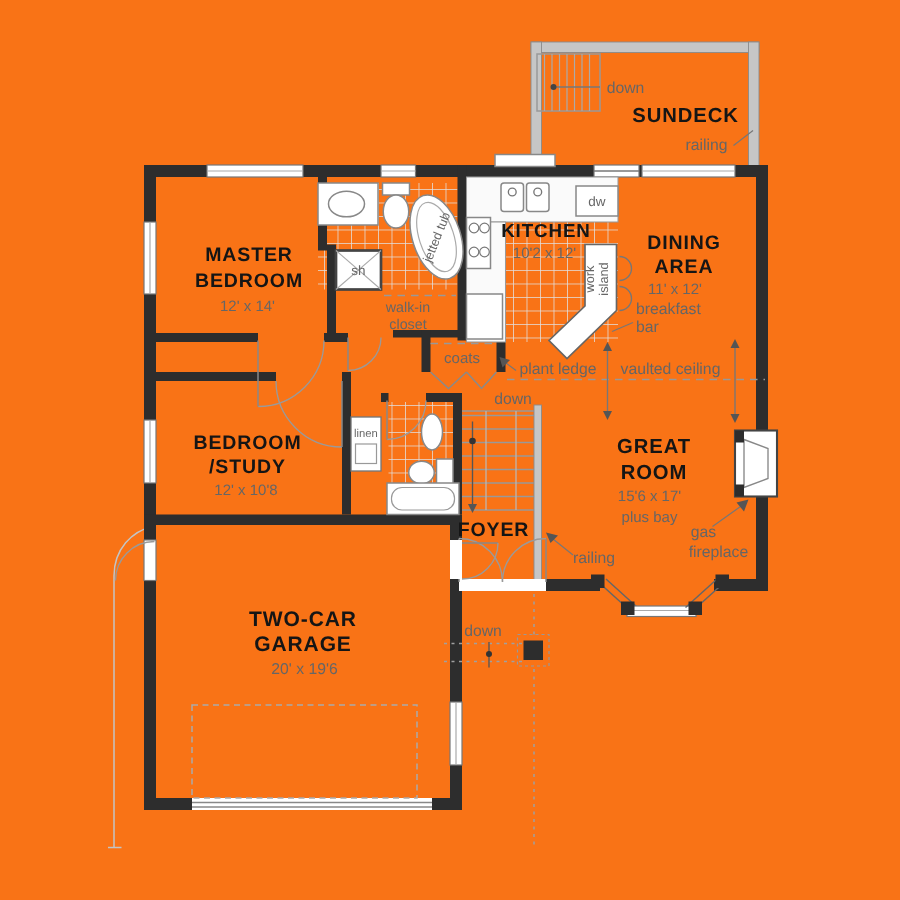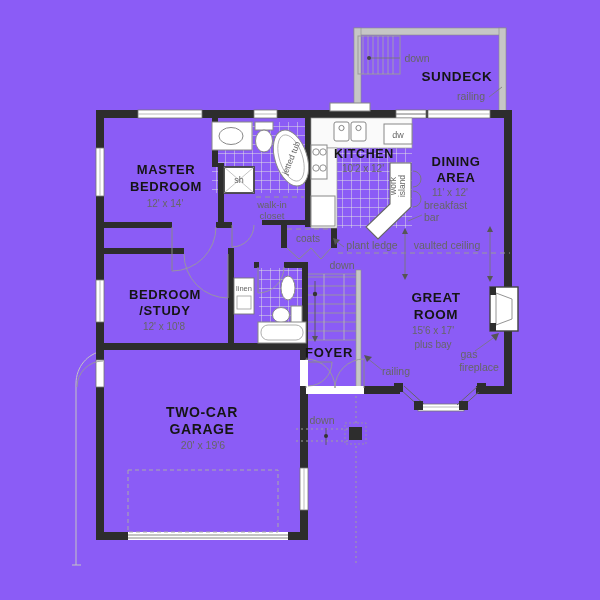--- a/index.html
+++ b/index.html
@@ -1,16 +1,16 @@
 <!DOCTYPE html>
 <html><head>
 <meta charset="utf-8">
 <style>
   html,body{margin:0;padding:0;background:#fff;}
-  .stage{width:600px;height:600px;background:#8b5cf6;position:relative;overflow:hidden;
+  .stage{width:600px;height:600px;background:#f97316;position:relative;overflow:hidden;
          font-family:"Liberation Sans", sans-serif;}
   svg{display:block;}
   text{font-family:"Liberation Sans", sans-serif;}
   .rm{fill:#151515;font-weight:bold;letter-spacing:.6px;}
   .dim{fill:#666;}
   .ann{fill:#666;}
   .w{fill:#2d2d2d;}
   .win{fill:#ffffff;stroke:#777;stroke-width:.8;}
   .rail{fill:#c6c6c6;stroke:#8a8a8a;stroke-width:.6;}
   .thin{stroke:#8a8a8a;stroke-width:1;fill:none;}

